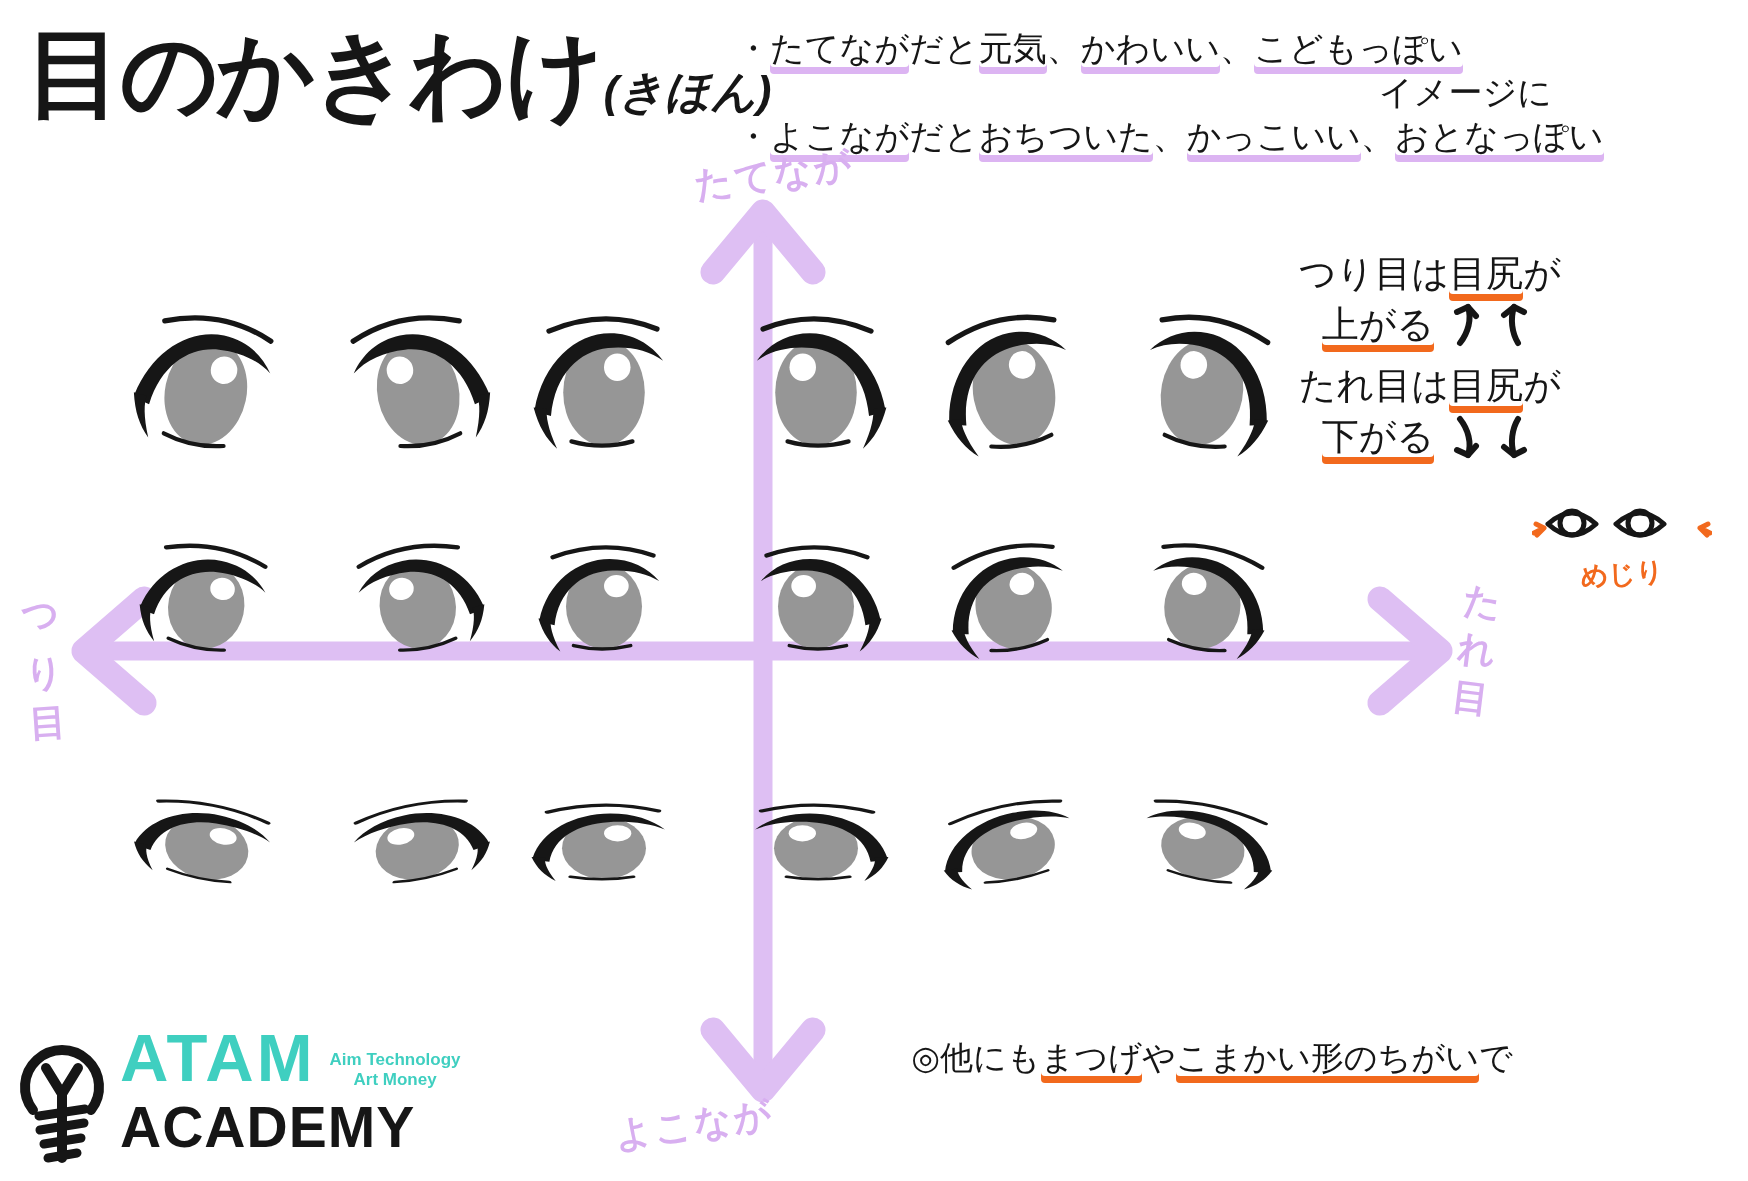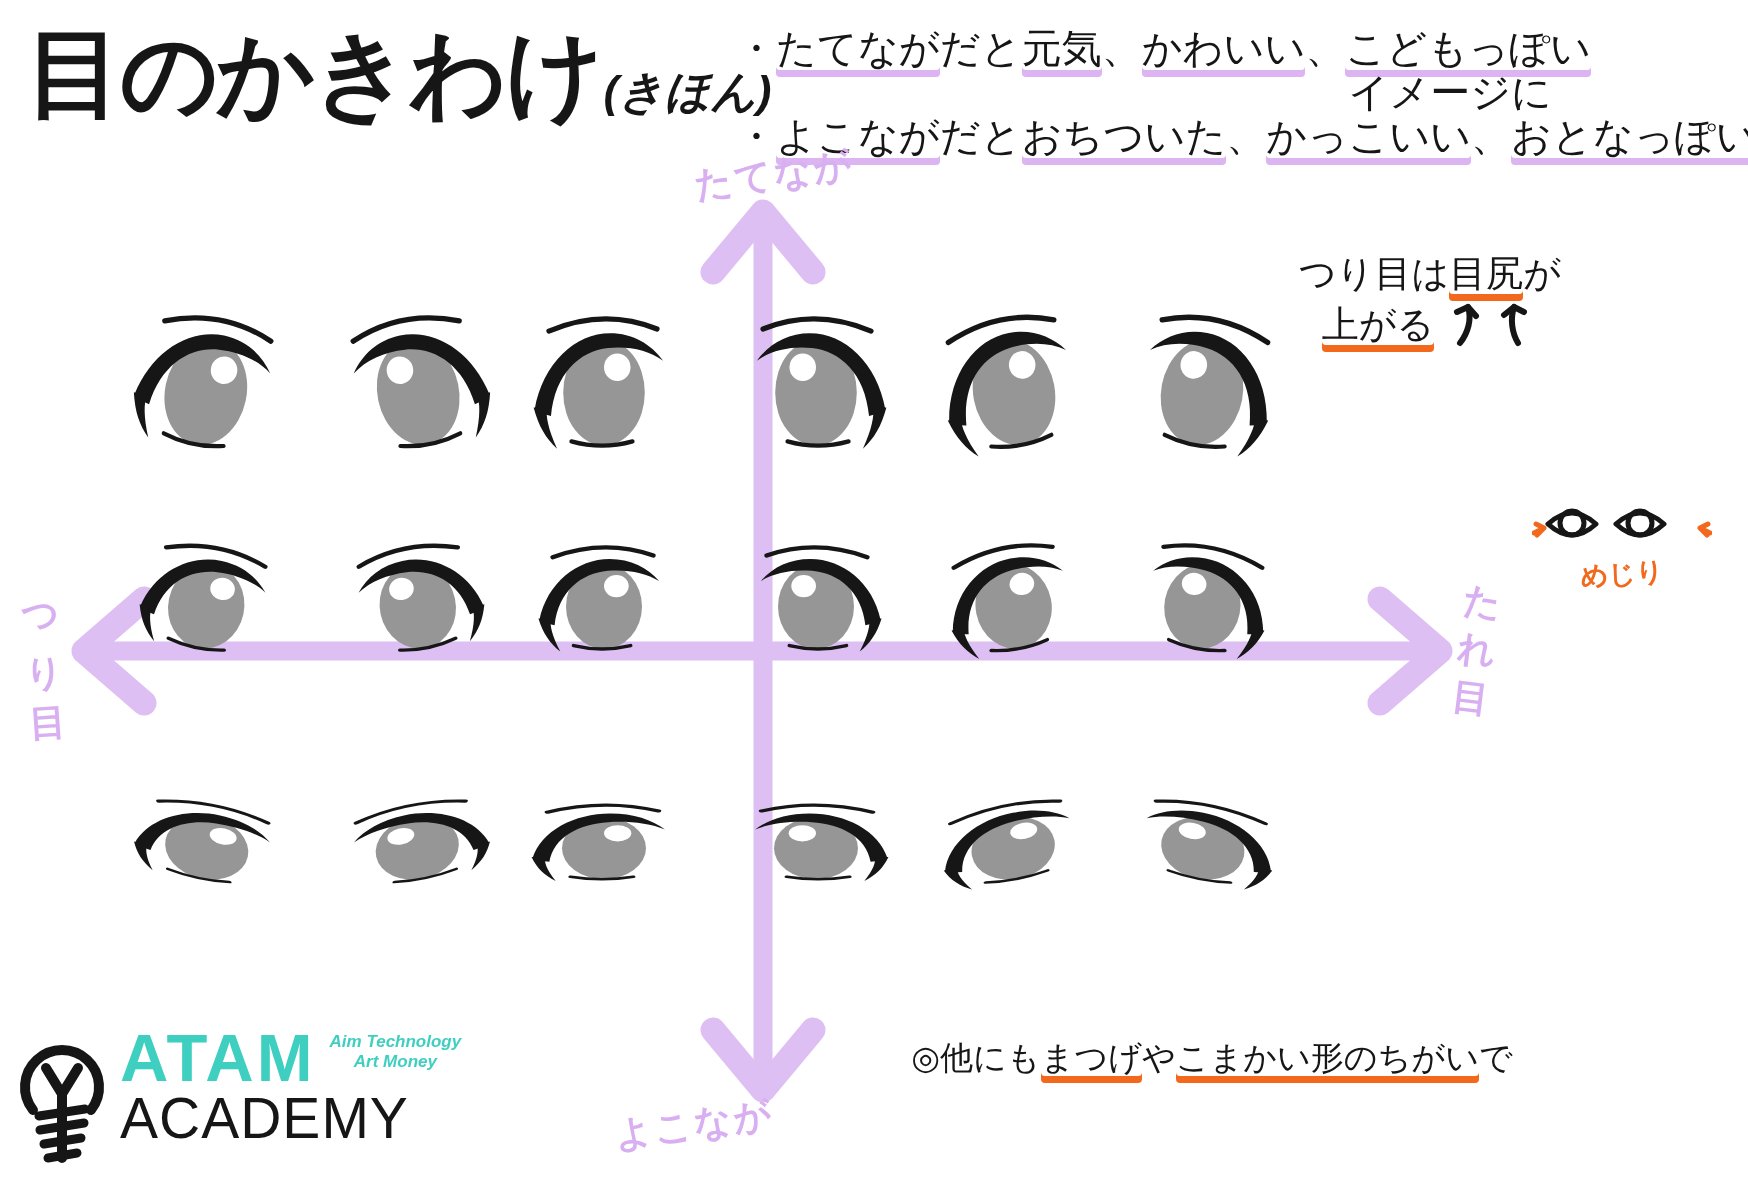--- a/index.html
+++ b/index.html
@@ -7,21 +7,21 @@
         overflow:hidden;font-family:"Liberation Sans","DejaVu Sans",sans-serif;color:var(--ink,#161616);}
   svg{display:block;}
   .abs{position:absolute;}
 
   
   .title-block{left:26px;top:10px;white-space:nowrap;}
   .title-main{font-size:97px;font-weight:bold;letter-spacing:-3px;}
   .title-sub{font-size:45px;font-weight:bold;margin-left:2px;font-style:italic;}
 
   
-  .header-notes{left:736px;top:26px;width:816px;font-size:40px;line-height:44px;}
+  .header-notes{left:736px;top:26px;width:816px;font-size:34px;line-height:44px;}
   .note-line{white-space:nowrap;}
   .note-line.align-right{text-align:right;}
 
   
   .ul{border-radius:4px;}
   .ul-purple .ul{box-shadow:0 7px 0 var(--purpleUnderline);}
   .ul-orange .ul{box-shadow:0 7px 0 var(--orange);}
 
   
   .axis-label{color:var(--purpleLabel);font-size:37px;font-weight:bold;letter-spacing:2px;}
@@ -43,22 +43,22 @@
 
   
   .footer-note{left:862px;top:1036px;width:700px;text-align:center;font-size:33px;line-height:44px;}
   .footer-note .note-line{white-space:nowrap;}
 
   
   .logo{left:14px;top:1026px;display:flex;align-items:flex-start;}
   .logo-text{margin-left:10px;}
   .logo-row1{display:flex;align-items:flex-start;text-align:center;}
   .atam{color:var(--teal);font-size:67px;font-weight:bold;letter-spacing:3px;line-height:64px;}
-  .taglines{color:var(--teal);font-size:17px;font-style:italic;font-weight:bold;line-height:20px;margin:6px 0 0 14px;}
-  .academy{font-size:57px;font-weight:normal;letter-spacing:1px;line-height:56px;margin-top:0;color:var(--ink);}
+  .taglines{color:var(--teal);font-size:17px;font-weight:bold;line-height:20px;margin:24px 0 0 14px;}
+  .academy{font-size:57px;font-weight:bold;letter-spacing:1px;line-height:56px;margin-top:9px;color:var(--ink);}
 </style>
 </head>
 <body>
 
 <div class="page">
 
   <svg class="abs" style="left:0;top:0" width="1748" height="1181" viewBox="0 0 1748 1181">
     <path d="M 763 216 L 763 1086" fill="none" stroke-width="19" stroke-linecap="round" stroke="#debff3"></path>
     <path d="M 713 272 L 763 212 L 813 272" fill="none" stroke-width="25" stroke-linecap="round" stroke-linejoin="round" stroke="#debff3"></path>
     <path d="M 713 1030 L 763 1090 L 813 1030" fill="none" stroke-width="25" stroke-linecap="round" stroke-linejoin="round" stroke="#debff3"></path>
@@ -235,20 +235,32 @@
       <span><span class="ul">上がる</span></span>
       <svg class="arrow-glyphs" width="92" height="48" viewBox="0 0 92 48">
         <path d="M 14 42 C 22 32 26 18 22 6" fill="none" stroke-width="6" stroke-linecap="round" stroke="#161616"></path>
         <path d="M 22 6 L 11 11 M 22 6 L 30 15" fill="none" stroke-width="6" stroke-linecap="round" stroke="#161616"></path>
         <path d="M 72 42 C 66 32 64 18 68 6" fill="none" stroke-width="6" stroke-linecap="round" stroke="#161616"></path>
         <path d="M 68 6 L 58 14 M 68 6 L 78 11" fill="none" stroke-width="6" stroke-linecap="round" stroke="#161616"></path>
       </svg>
     </div>
   </div>
 
+  <div class="abs anno anno-2 ul-orange">
+    <div class="anno-line1"><span>たれ目は</span><span class="ul">目尻</span><span>が</span></div>
+    <div class="anno-line2">
+      <span><span class="ul">下がる</span></span>
+      <svg class="arrow-glyphs" width="92" height="48" viewBox="0 0 92 48">
+        <path d="M 14 6 C 22 16 26 30 22 42" fill="none" stroke-width="6" stroke-linecap="round" stroke="#161616"></path>
+        <path d="M 22 42 L 11 37 M 22 42 L 30 33" fill="none" stroke-width="6" stroke-linecap="round" stroke="#161616"></path>
+        <path d="M 72 6 C 66 16 64 30 68 42" fill="none" stroke-width="6" stroke-linecap="round" stroke="#161616"></path>
+        <path d="M 68 42 L 58 34 M 68 42 L 78 37" fill="none" stroke-width="6" stroke-linecap="round" stroke="#161616"></path>
+      </svg>
+    </div>
+  </div>
 
   <div class="abs mejiri">
     <svg width="180" height="58" viewBox="0 0 180 58">
       <g>
         <path d="M 16 28 Q 40 6 64 28 Q 40 50 16 28 Z" fill="none" stroke-width="5" stroke-linejoin="round" stroke="#161616"></path>
         <circle cx="40" cy="27" r="12" fill="none" stroke-width="5" stroke="#161616"></circle>
       </g>
       <g>
         <path d="M 84 28 Q 108 6 132 28 Q 108 50 84 28 Z" fill="none" stroke-width="5" stroke-linejoin="round" stroke="#161616"></path>
         <circle cx="108" cy="27" r="12" fill="none" stroke-width="5" stroke="#161616"></circle>

